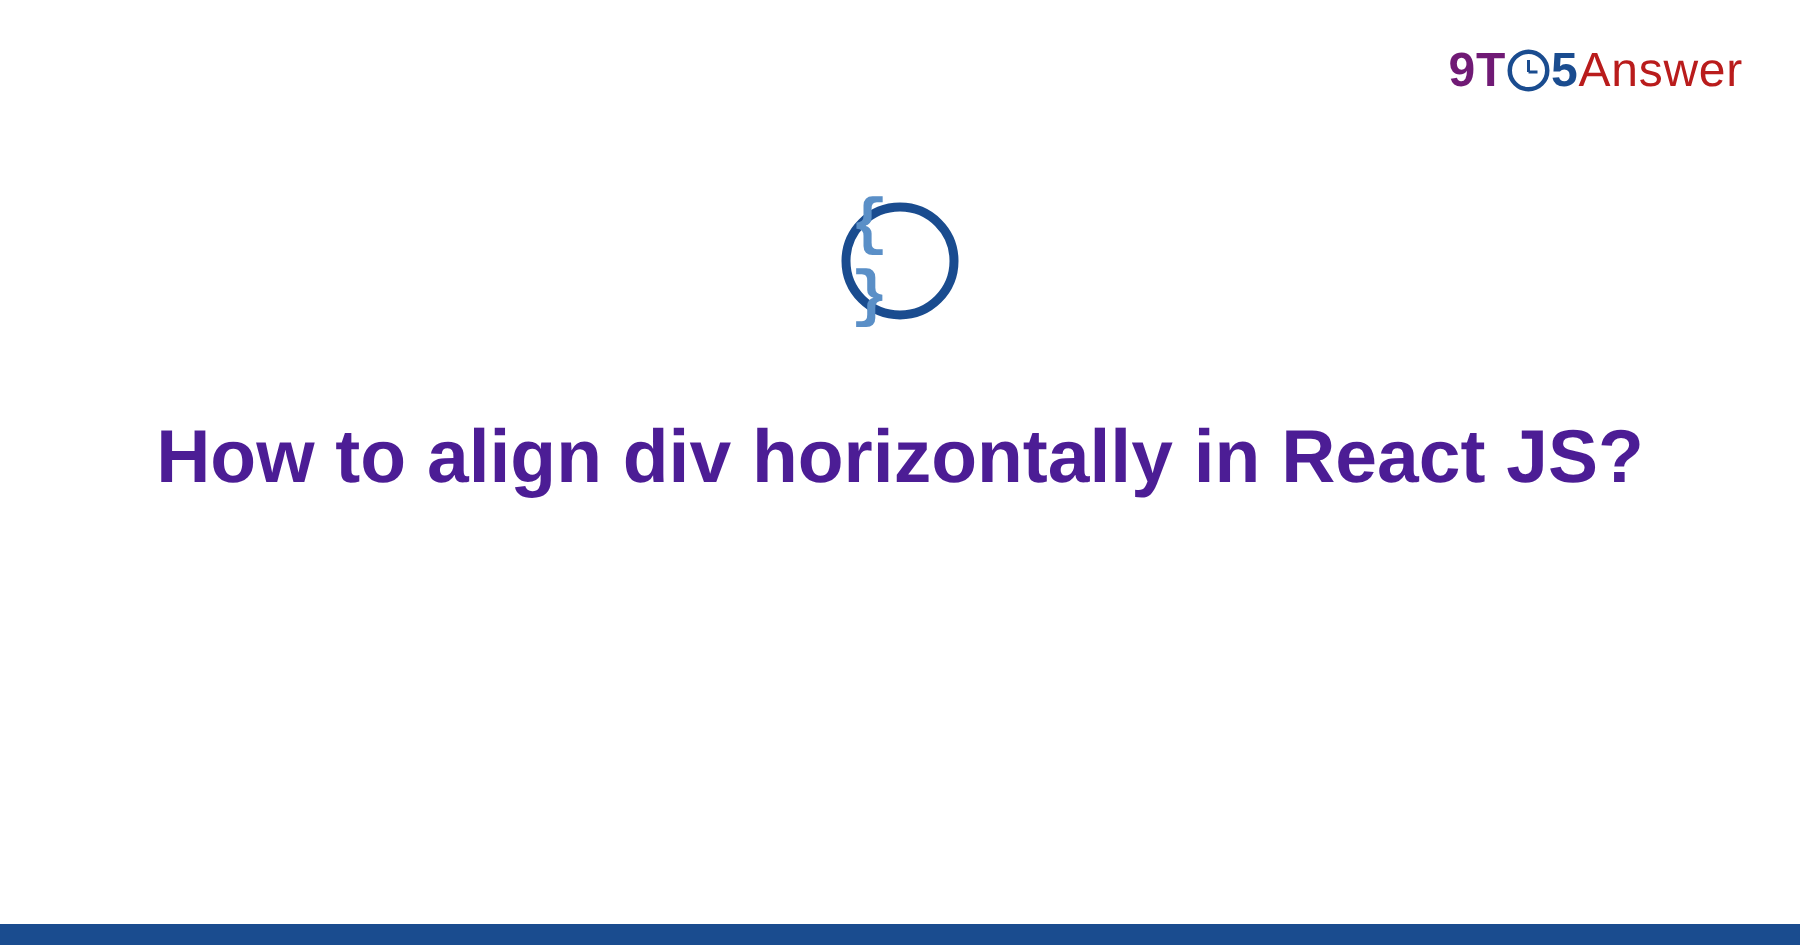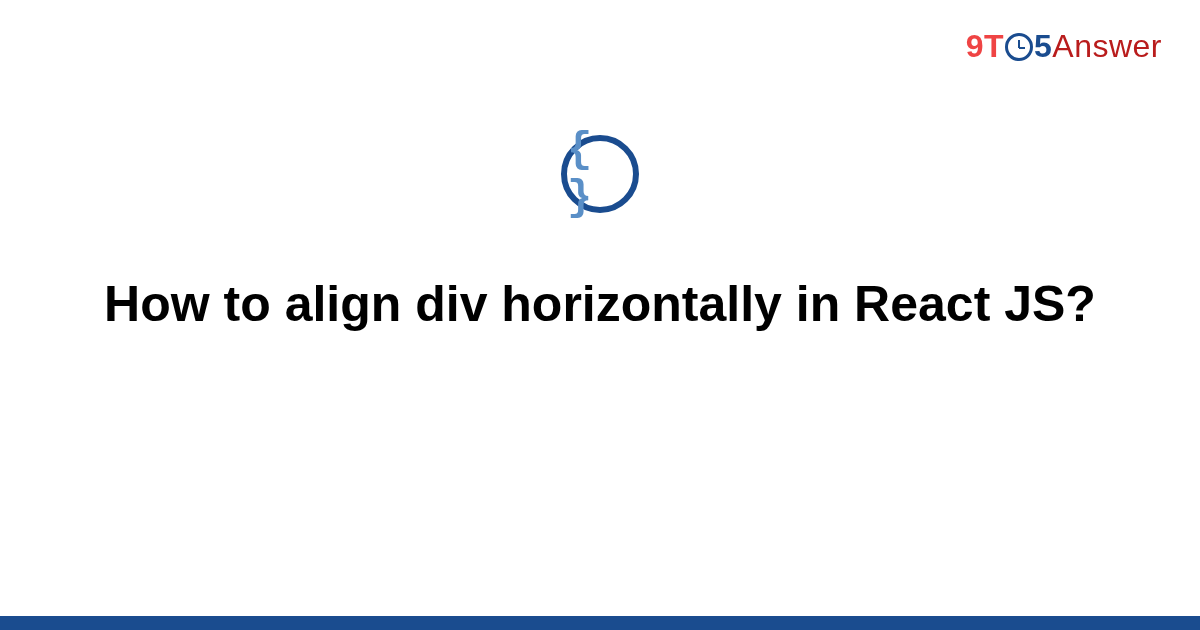--- a/index.html
+++ b/index.html
@@ -19,21 +19,21 @@
       position: absolute;
       top: 28px;
       right: 38px;
       font-size: 32px;
       font-weight: 600;
       letter-spacing: 0.5px;
       display: flex;
       align-items: center;
     }
     .logo-9t {
-      color: #ef4444;
+      color: #701a75;
     }
     .logo-clock {
       display: inline-flex;
       align-items: center;
       justify-content: center;
       width: 28px;
       height: 28px;
       border: 3px solid #1a4c8f;
       border-radius: 50%;
       margin: 0 1px;
@@ -88,21 +88,21 @@
     .braces {
       font-size: 42px;
       font-weight: 700;
       color: #5a8fc7;
       font-family: 'Consolas', 'Courier New', monospace;
       letter-spacing: -2px;
     }
     .title {
       font-size: 50px;
       font-weight: 700;
-      color: #000000;
+      color: #4c1d95;
       text-align: center;
       line-height: 1.25;
       padding: 0 60px;
     }
     .bottom-bar {
       position: absolute;
       bottom: 0;
       left: 0;
       right: 0;
       height: 14px;

